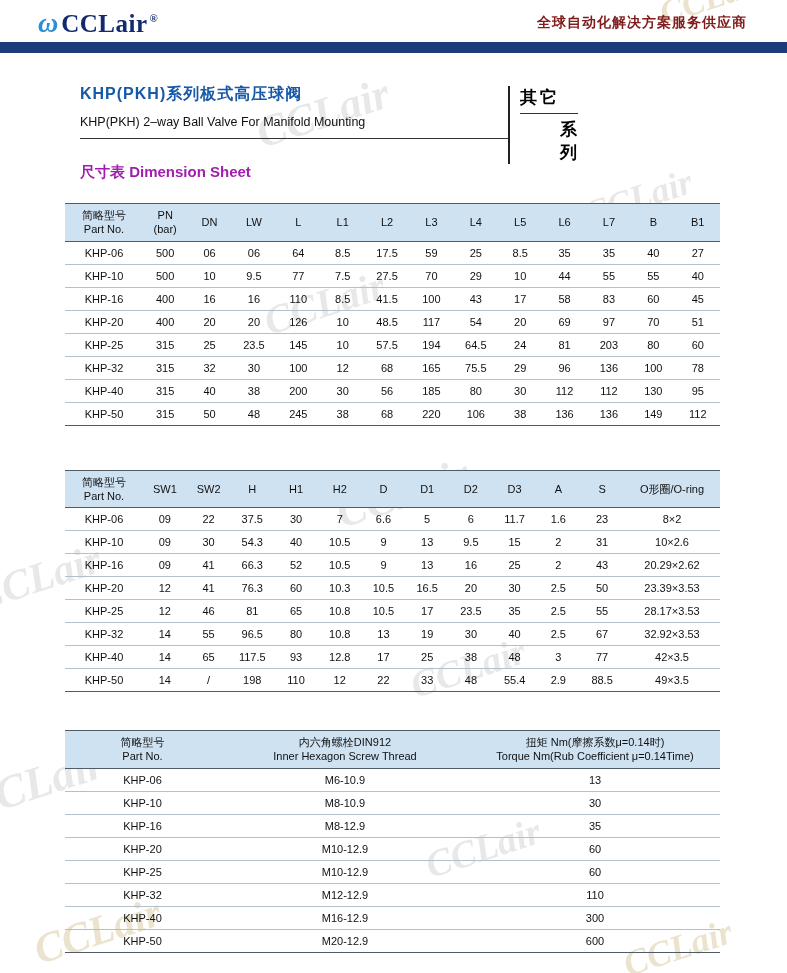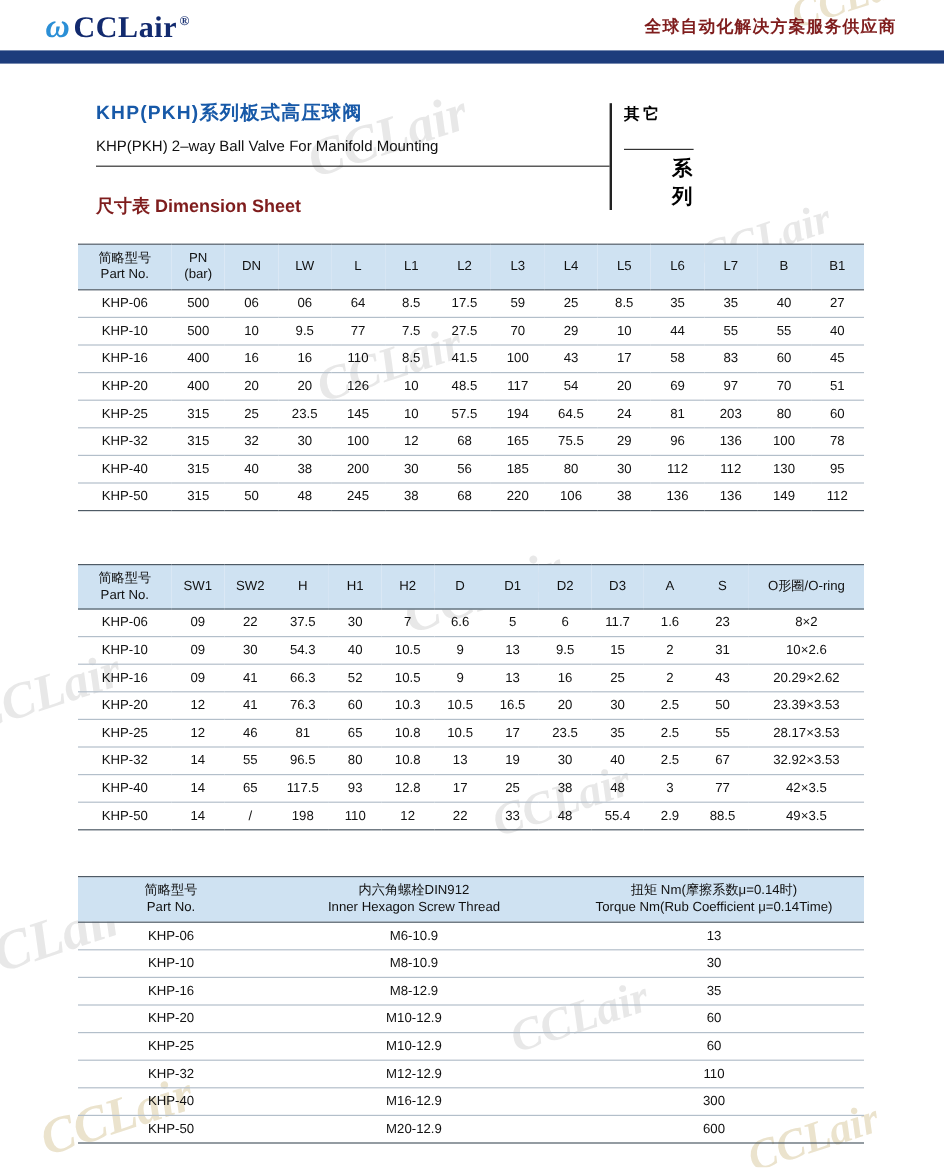--- a/index.html
+++ b/index.html
@@ -48,28 +48,28 @@
   }
   .title-zh { color: #1759a8; font-size: 16px; font-weight: bold; letter-spacing: 1px; }
   .title-en { color: #111; font-size: 12.5px; margin-top: 10px; }
 
   .side-series {
     position: absolute; left: 508px; top: 86px; width: 58px;
     border-left: 2px solid #222; padding-left: 10px; z-index: 2;
     font-family: "Liberation Serif", serif;
   }
   .side-series .row-top {
-    font-size: 13px; font-weight: bold; letter-spacing: 3px;
-    padding-bottom: 20px; border-bottom: 1px solid #333;
+    font-size: 17px; font-weight: bold; letter-spacing: 3px;
+    padding-bottom: 4px; border-bottom: 1px solid #333;
   }
   .side-series .row-bottom { font-size: 17px; font-weight: bold; letter-spacing: 3px; padding-top: 4px; margin-left: 40px; }
 
   .section-heading {
     position: absolute; left: 80px; top: 163px;
-    font-size: 15px; font-weight: bold; color: #7f1d1d; z-index: 2;
+    font-size: 15px; font-weight: bold; color: #a21caf; z-index: 2;
   }
 
   
   .tables { position: absolute; left: 65px; top: 203px; width: 655px; z-index: 1; }
   table {
     border-collapse: collapse; table-layout: fixed; width: 655px;
     font-size: 11px; color: #111;
   }
   table.t2 { margin-top: 44px; }
   table.t3 { margin-top: 38px; }

